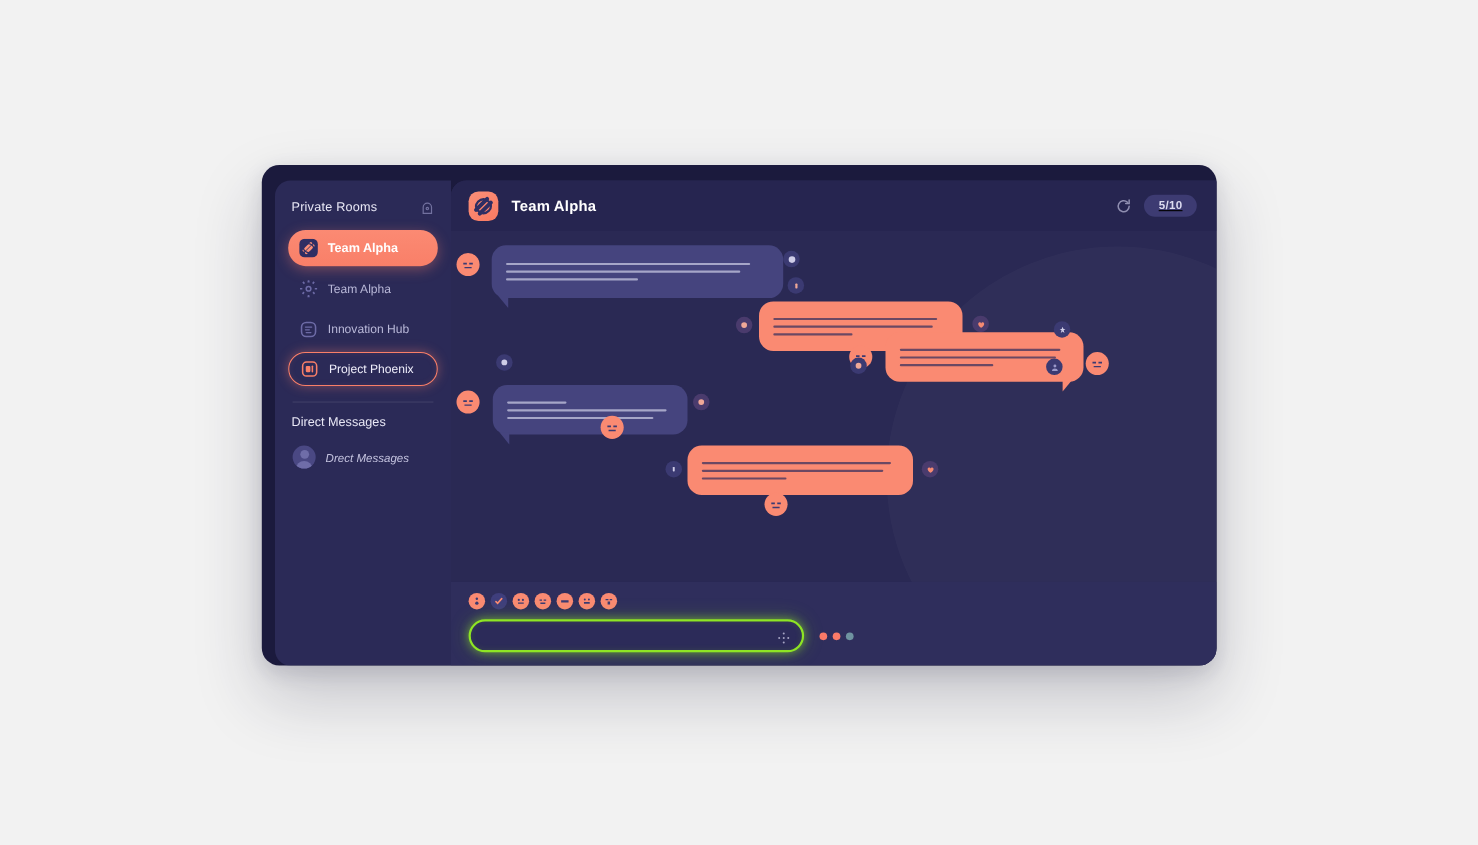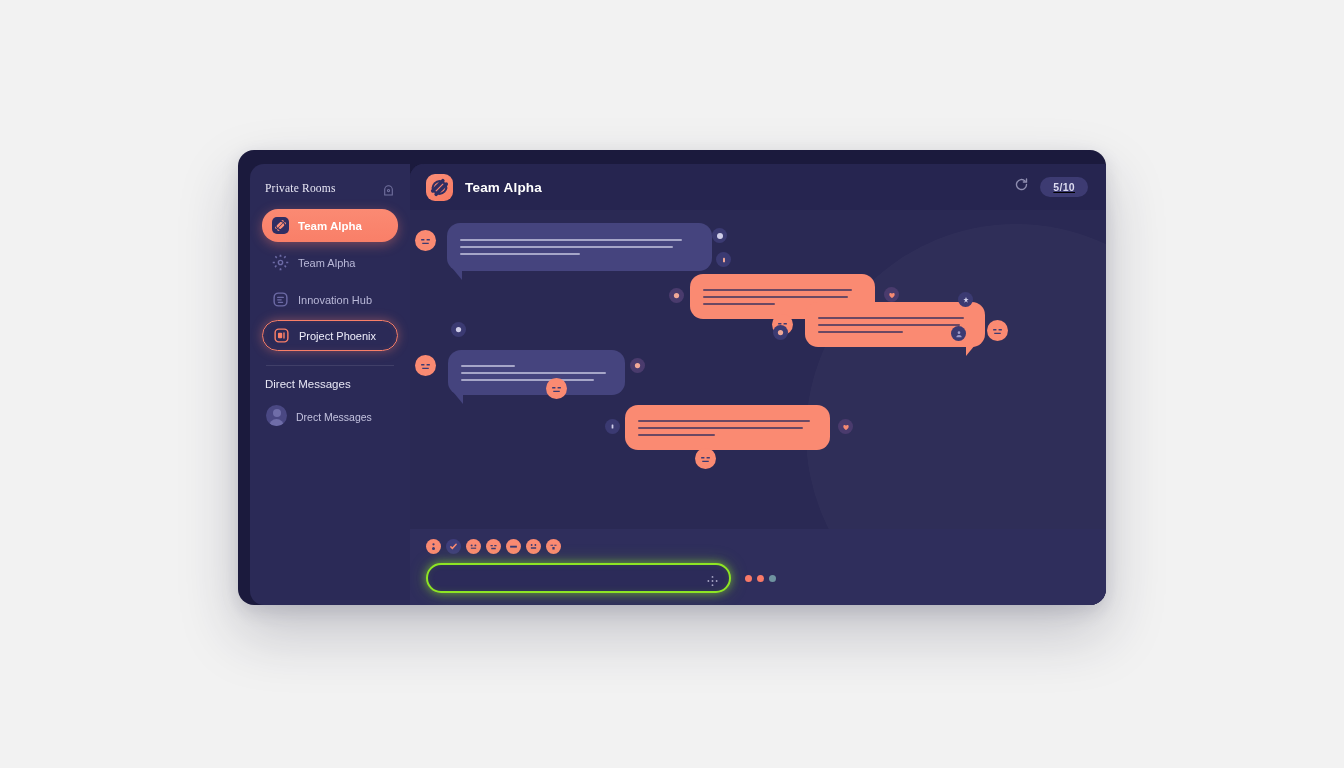--- a/index.html
+++ b/index.html
@@ -30,22 +30,22 @@
   
   .sidebar {
     position: relative;
     width: 160px;
     background: #2b2a57;
     border-radius: 14px 0 0 14px;
     padding: 18px 12px 0 12px;
     flex: 0 0 160px;
   }
   .side-head {
-    display: flex; justify-content: space-between;
-    margin-bottom: 14px; padding: 0 3px; font-family: Liberation Serif, serif;
+    display: flex; align-items: center; justify-content: space-between;
+    margin-bottom: 14px; padding: 0 3px;
   }
   .side-head-title { font-size: 11.5px; color: #e8e7f5; letter-spacing: .2px; }
   .lock-ico { width: 13px; height: 13px; opacity: .62; }
 
   .room {
     display: flex; align-items: center; gap: 9px;
     height: 33px; border-radius: 16px;
     padding: 0 10px; margin-bottom: 4px;
     cursor: pointer; position: relative;
   }
@@ -62,21 +62,21 @@
     box-shadow: 0 0 11px rgba(249,127,104,.42), inset 0 0 6px rgba(249,127,104,.10);
     height: 31px;
   }
   .room.outlined .room-label { color: #efeefb; }
 
   .side-div { height: 1px; background: rgba(255,255,255,.10); margin: 14px 4px 12px 4px; }
   .dm-title { font-size: 11.5px; color: #e8e7f5; padding: 0 3px; margin-bottom: 10px; }
 
   .dm {
     display: flex; align-items: center; gap: 9px;
-    padding: 5px 4px; margin-bottom: 3px; cursor: pointer;
+    padding: 5px 4px; margin-bottom: 3px; cursor: pointer; font-style: italic;
   }
   .dm-av {
     width: 21px; height: 21px; border-radius: 50%;
     background: #4a4883; flex: 0 0 21px; position: relative; overflow: hidden;
   }
   .dm-av::before { content:""; position:absolute; left:6.5px; top:4px; width:8px; height:8px; border-radius:50%; background:#6f6da8; }
   .dm-av::after  { content:""; position:absolute; left:3px; top:13.5px; width:15px; height:11px; border-radius:8px 8px 0 0; background:#6f6da8; }
   .dm-body { min-width: 0; }
   .dm-name { font-size: 10.5px; color: #c3c2de; white-space: nowrap; }
   .dm-name.blurred { color: #9e9dc2; filter: blur(.45px); }
@@ -104,21 +104,21 @@
     background: #262550;
     position: relative; z-index: 3;
   }
   .logo {
     width: 27px; height: 27px; border-radius: 9px;
     background: linear-gradient(145deg,#fb8f78,#f97a62);
     position: relative; overflow: hidden; flex: 0 0 27px;
   }
   .logo svg { position: absolute; inset: 0; }
   .chat-title { font-size: 13.5px; color: #fff; font-weight: bold; letter-spacing: .2px; }
-  .head-right { margin-left: auto; display: flex; gap: 11px; text-decoration: underline; }
+  .head-right { margin-left: auto; display: flex; align-items: center; gap: 11px; text-decoration: underline; }
   .sync-ico { width: 15px; height: 15px; opacity: .72; cursor: pointer; }
   .count-pill {
     background: #3d3b72; color: #dcdbf0;
     font-size: 10.5px; font-weight: bold;
     padding: 4px 13px; border-radius: 11px;
     letter-spacing: .3px;
   }
 
   
   .msgs { flex: 1; position: relative; z-index: 2; }

